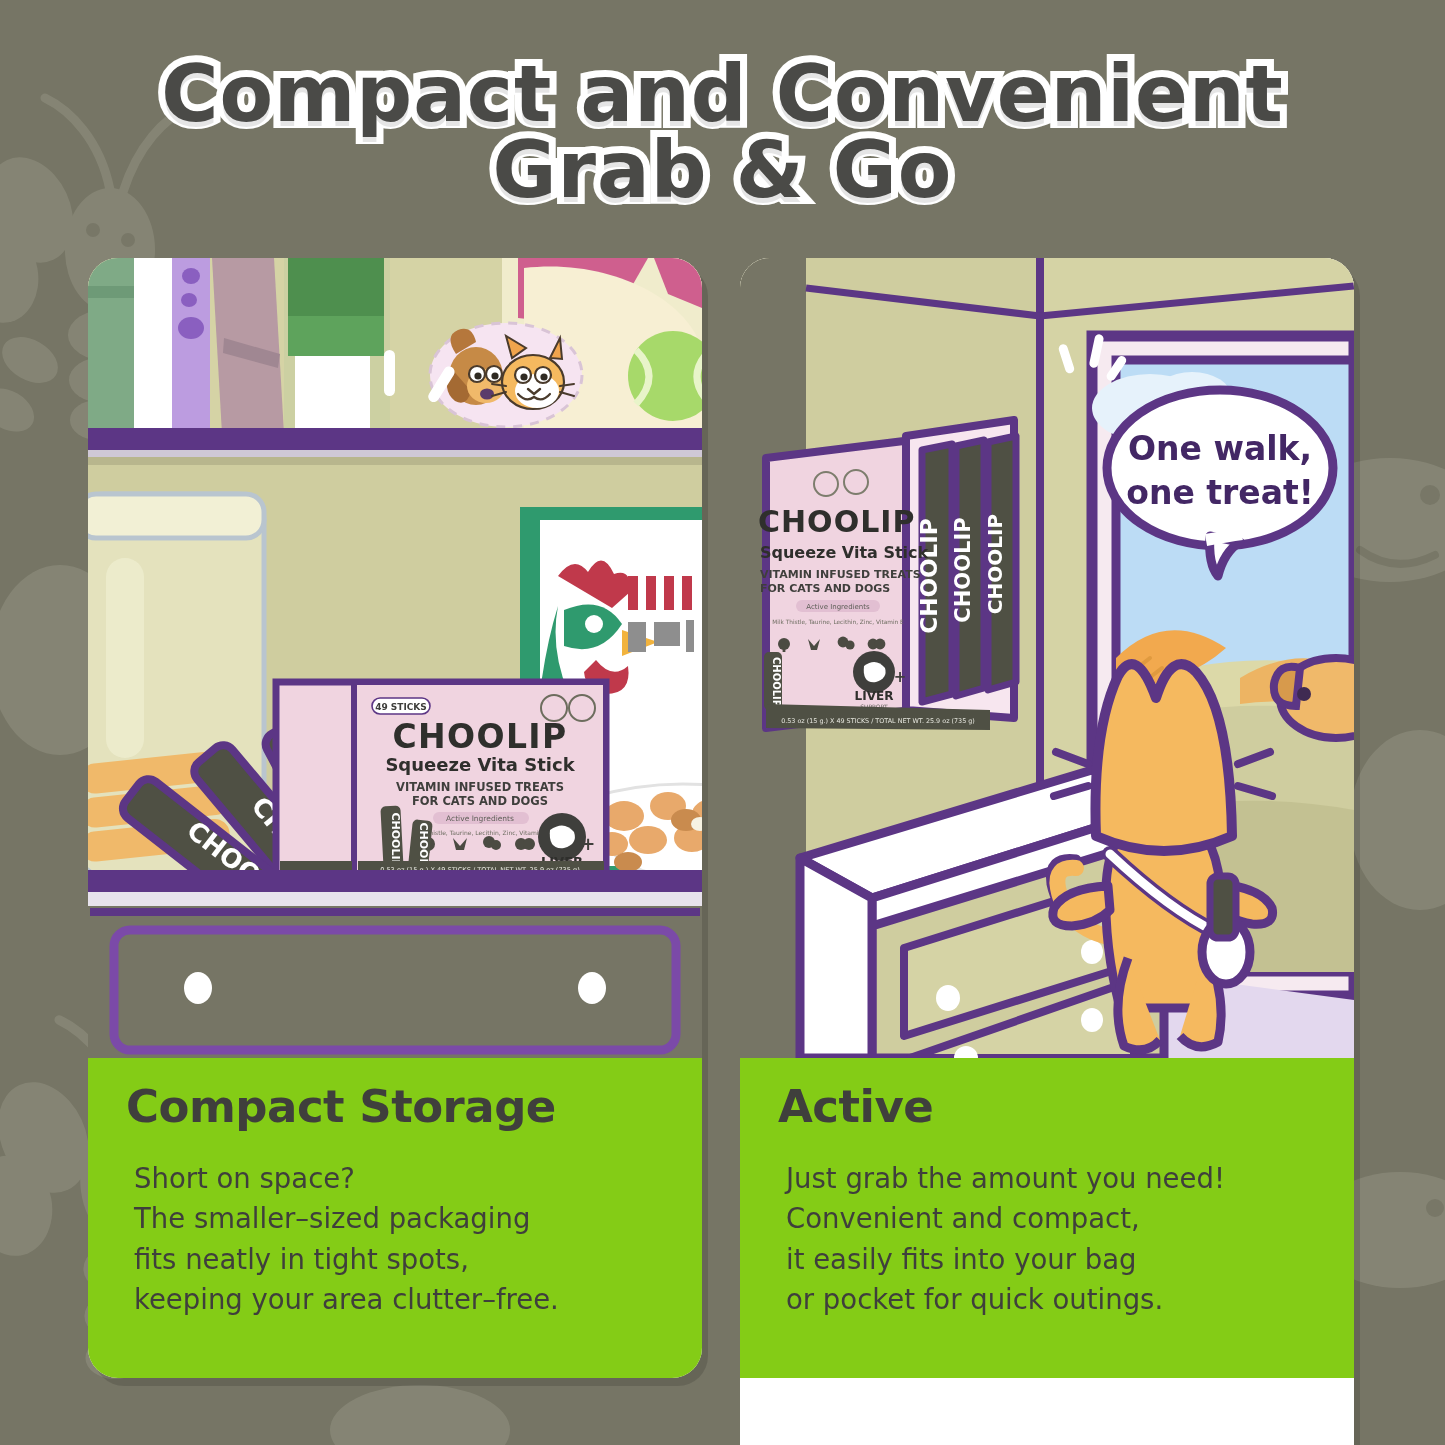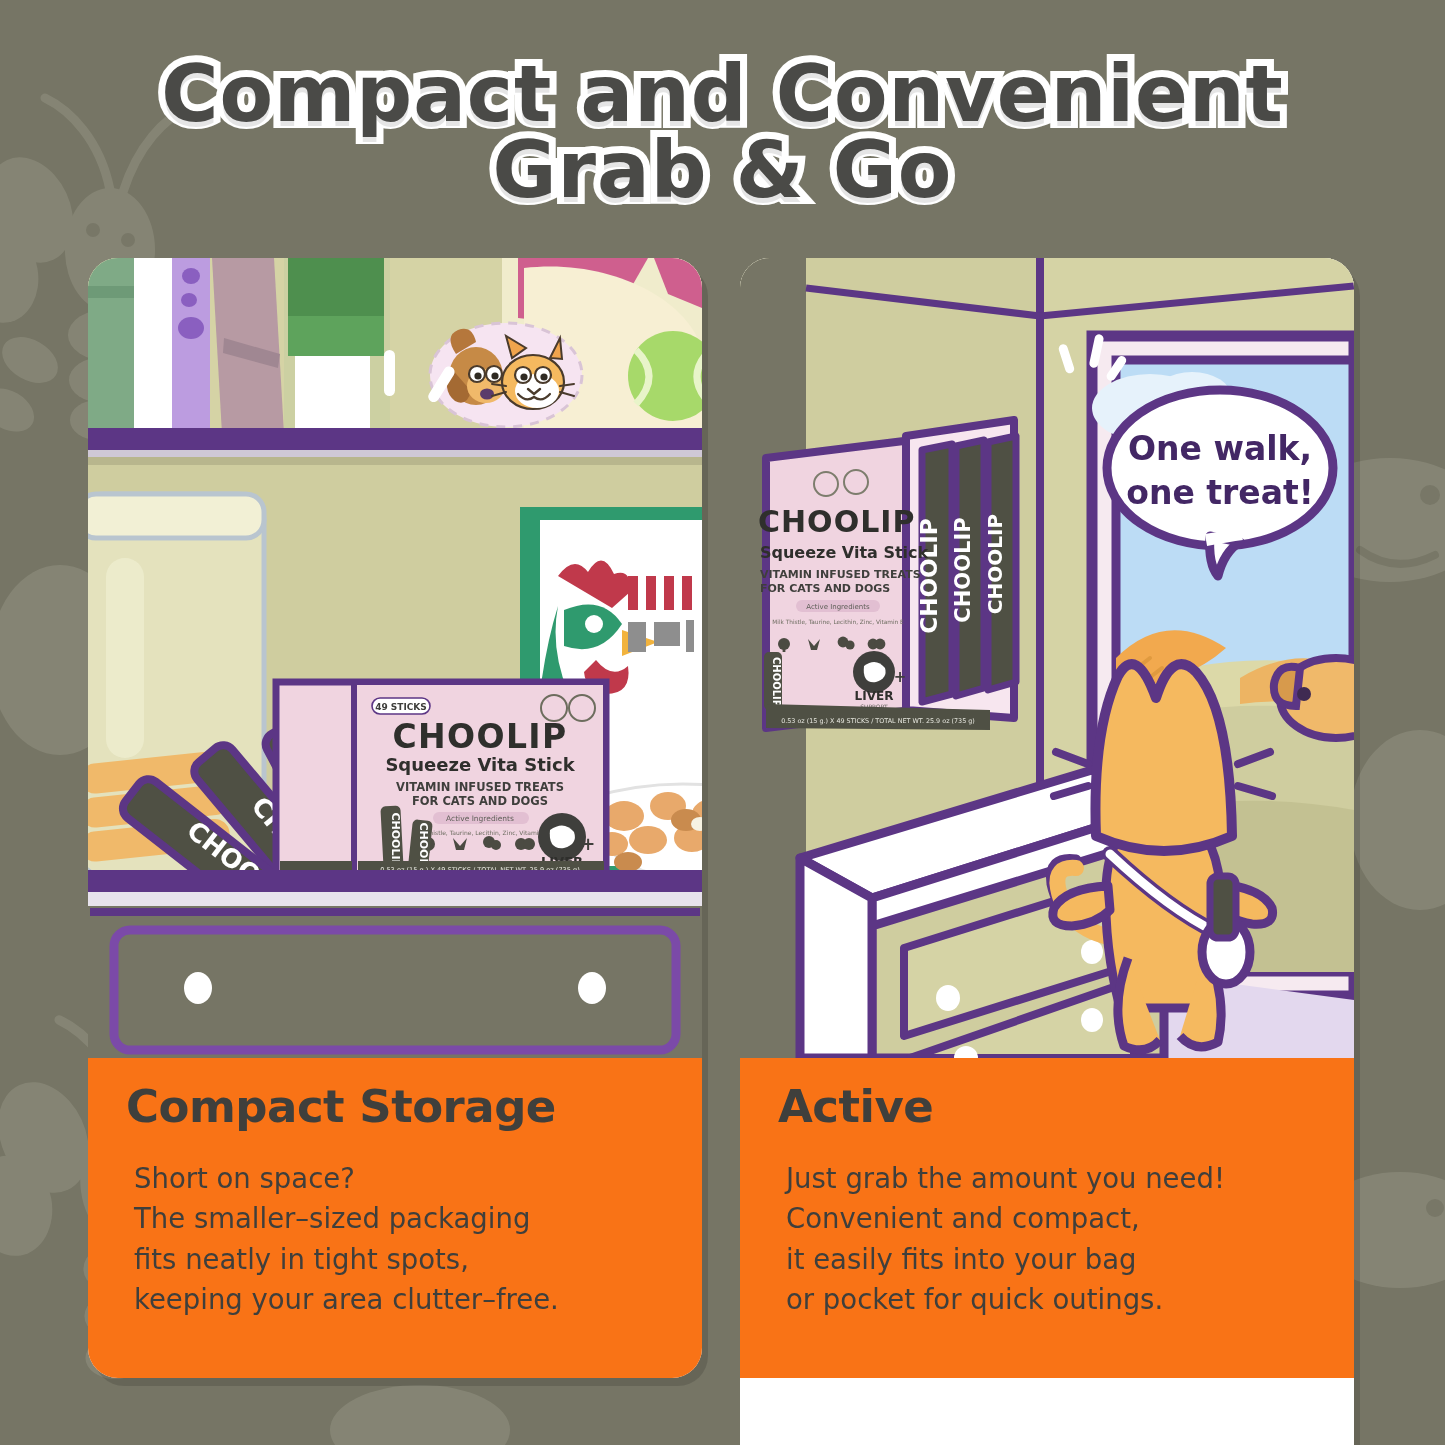--- a/index.html
+++ b/index.html
@@ -38,21 +38,21 @@
   .card{
     position:absolute;background:#fff;border-radius:30px;overflow:hidden;
     box-shadow:6px 8px 0 rgba(0,0,0,.13);
   }
   #card-left{left:88px;top:258px;width:614px;height:1120px;}
   #card-right{left:740px;top:258px;width:614px;height:1372px;}
 
   .illo{position:absolute;left:0;top:0;width:614px;height:800px;overflow:hidden;}
   .illo svg{display:block;width:614px;height:800px;}
 
-  .body{position:absolute;left:0;top:800px;width:614px;height:320px;background:#f97316;}
+  .body{position:absolute;left:0;top:800px;width:614px;height:320px;background:#84cc16;}
   .ttl{
     position:absolute;left:38px;top:22px;
     font-weight:700;font-size:45px;color:#3f3f3c;letter-spacing:-.5px;
     font-family:"DejaVu Sans", sans-serif;
   }
   .desc{
     position:absolute;left:38px;top:100px;width:545px;
     font-size:27.5px;line-height:1.47;color:#3f3f3c;
     font-family:"DejaVu Sans", sans-serif;font-weight:400;
     white-space:pre-line;

